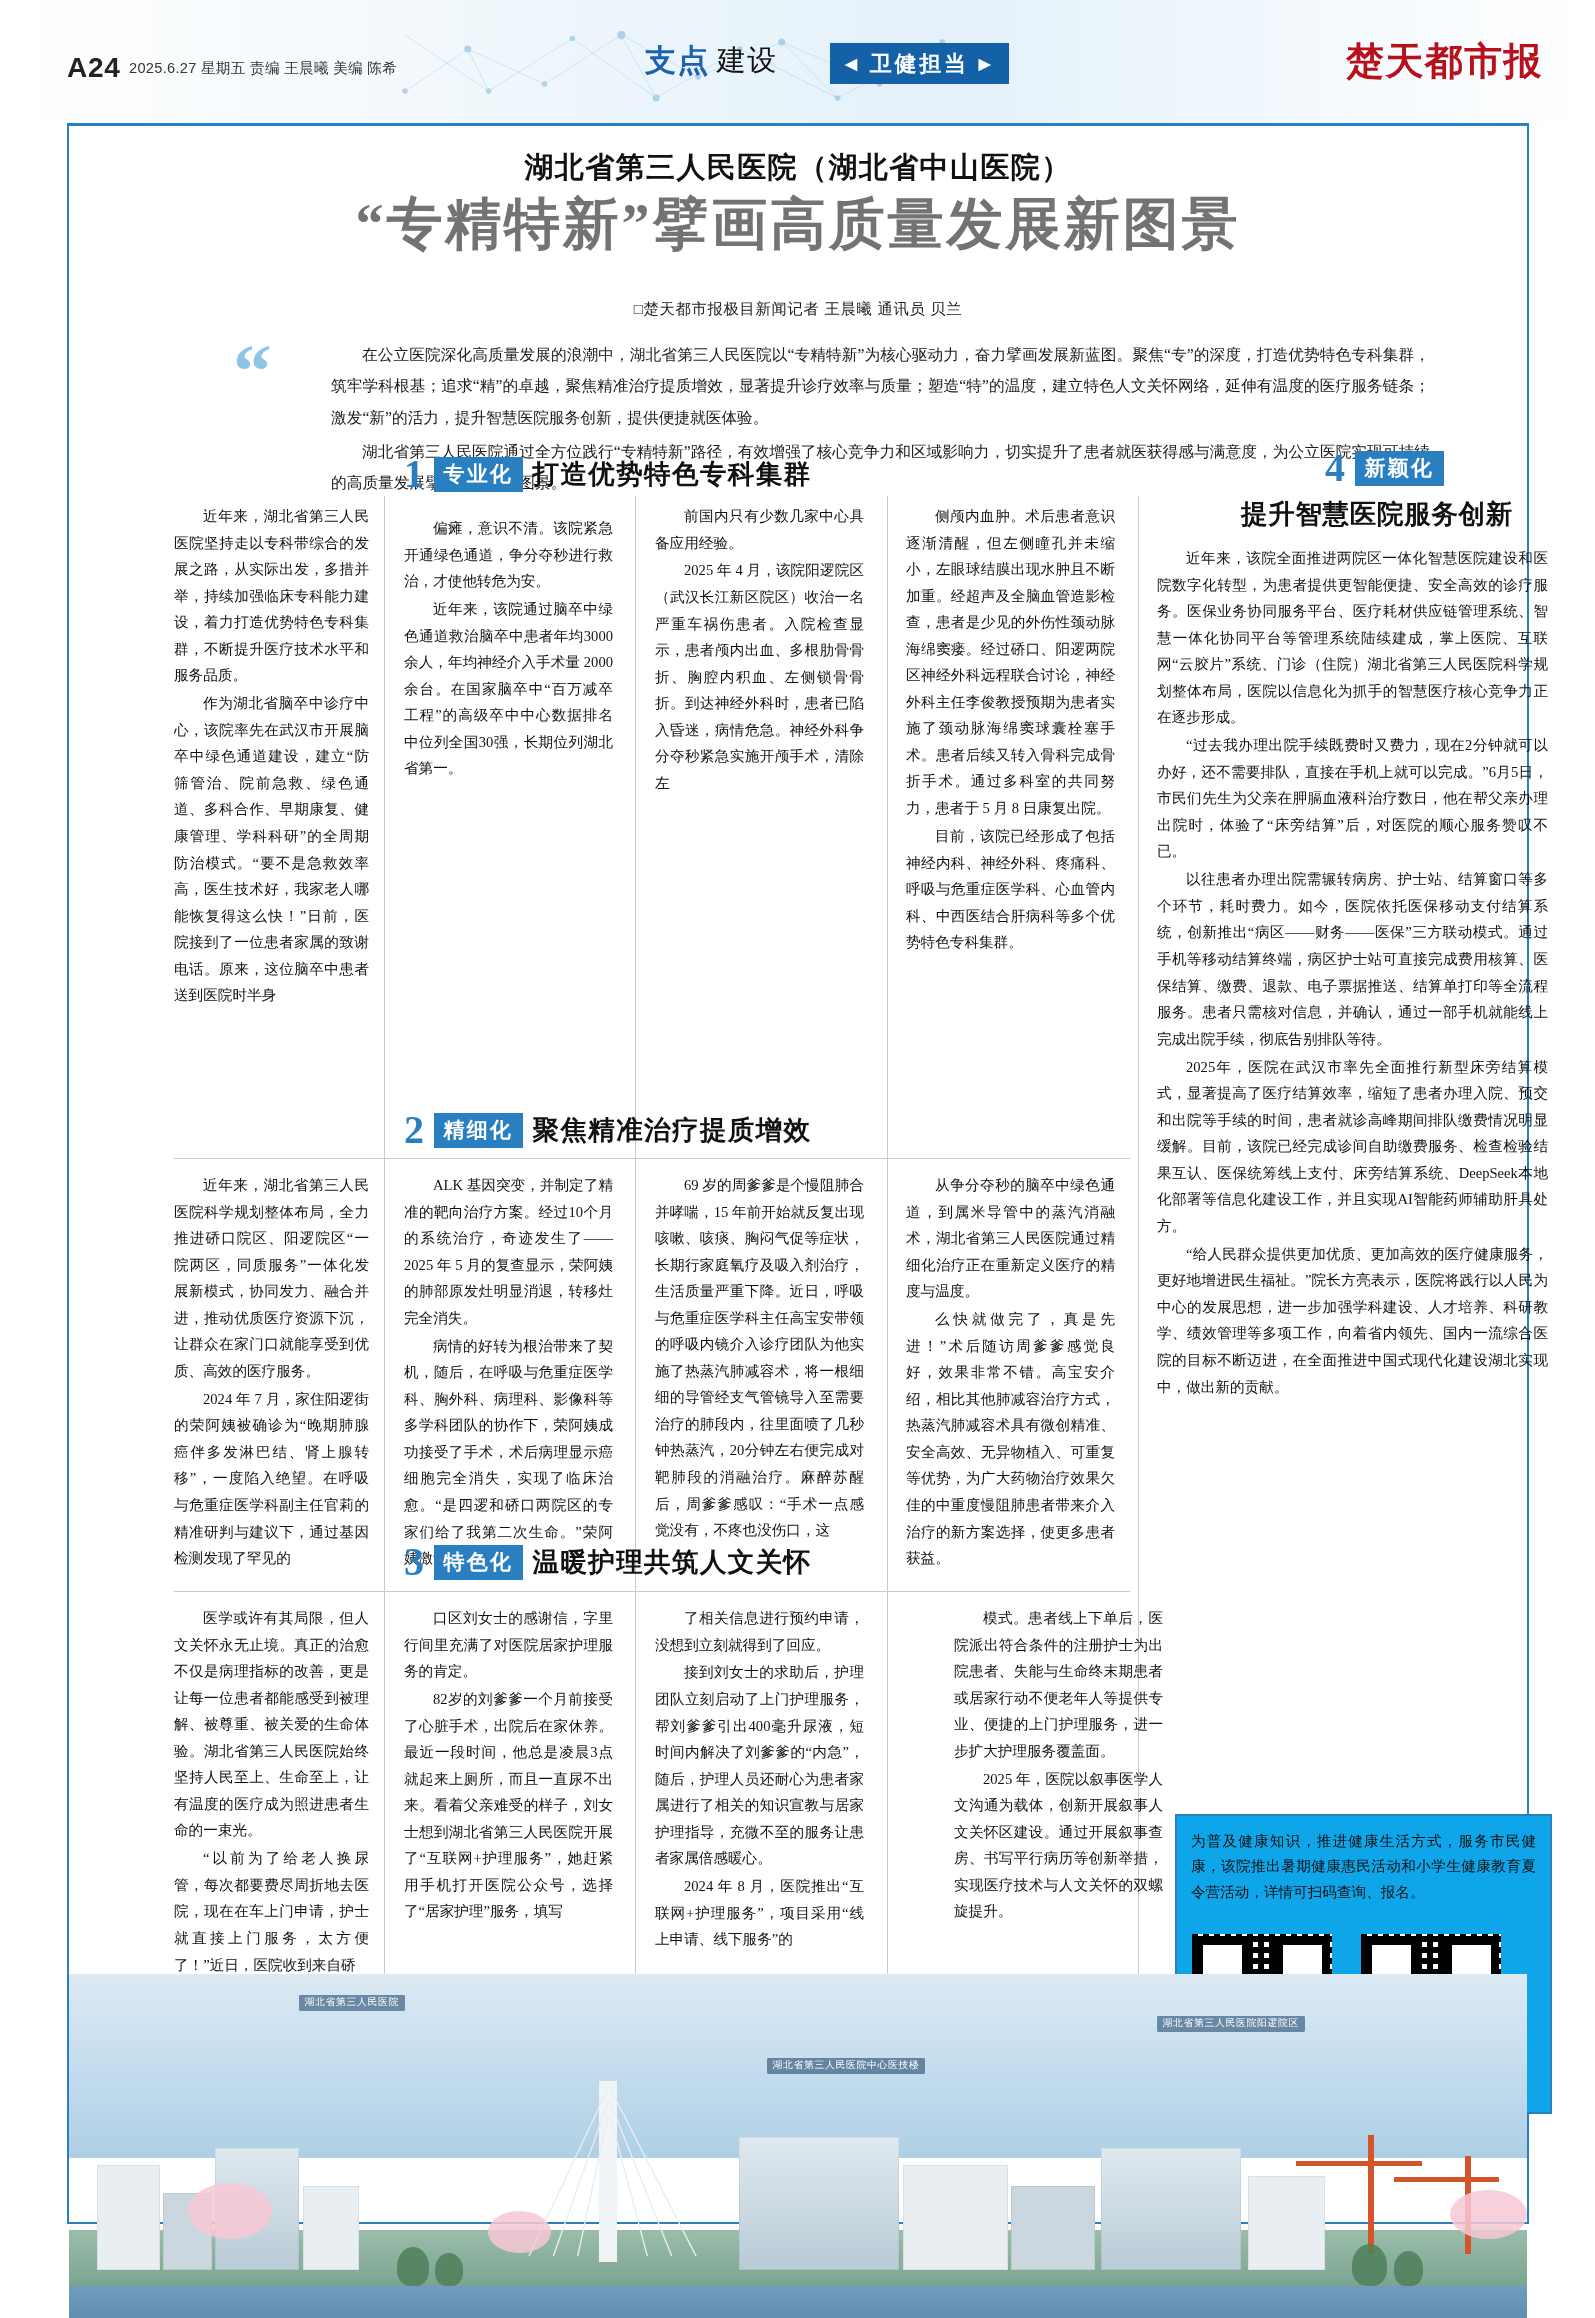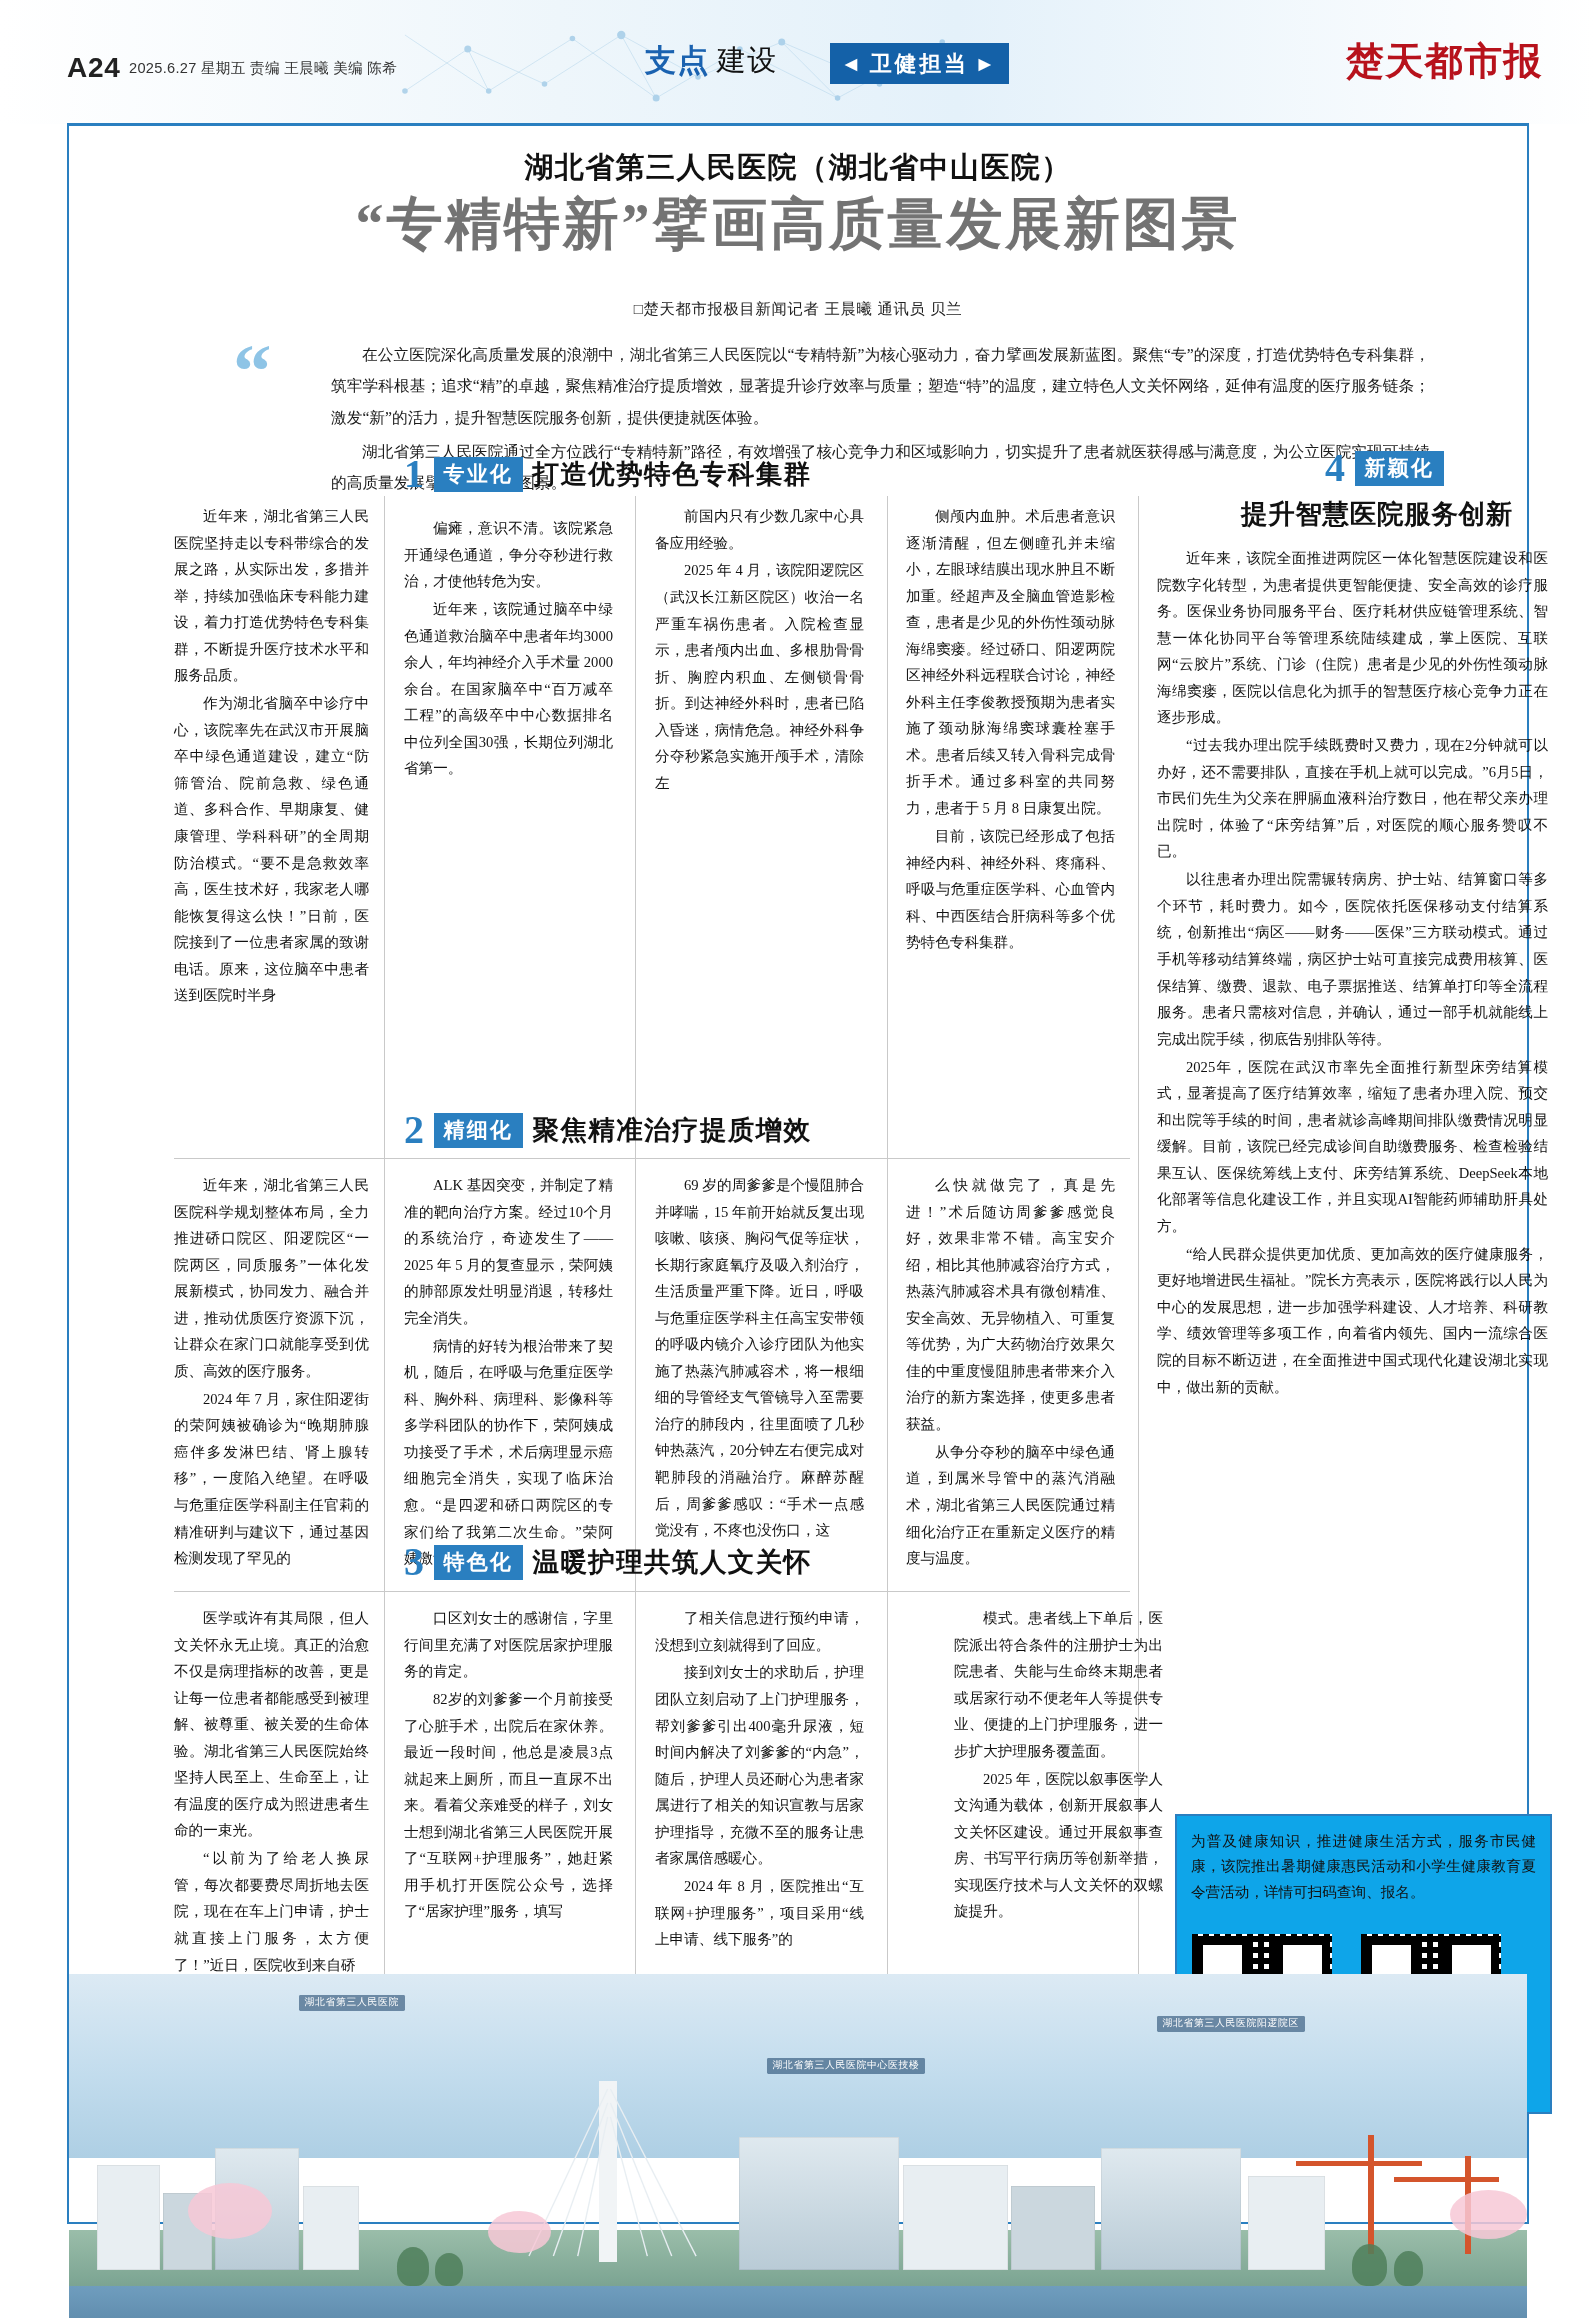--- a/index.html
+++ b/index.html
@@ -294,30 +294,30 @@
       <p>了相关信息进行预约申请，没想到立刻就得到了回应。</p>
       <p>接到刘女士的求助后，护理团队立刻启动了上门护理服务，帮刘爹爹引出400毫升尿液，短时间内解决了刘爹爹的“内急”，随后，护理人员还耐心为患者家属进行了相关的知识宣教与居家护理指导，充微不至的服务让患者家属倍感暖心。</p>
       <p>2024 年 8 月，医院推出“互联网+护理服务”，项目采用“线上申请、线下服务”的</p>
     </div>
 
     <div class="col" style="left:837px; top:377px; width:209px;">
       <p>侧颅内血肿。术后患者意识逐渐清醒，但左侧瞳孔并未缩小，左眼球结膜出现水肿且不断加重。经超声及全脑血管造影检查，患者是少见的外伤性颈动脉海绵窦瘘。经过硚口、阳逻两院区神经外科远程联合讨论，神经外科主任李俊教授预期为患者实施了颈动脉海绵窦球囊栓塞手术。患者后续又转入骨科完成骨折手术。通过多科室的共同努力，患者于 5 月 8 日康复出院。</p>
       <p>目前，该院已经形成了包括神经内科、神经外科、疼痛科、呼吸与危重症医学科、心血管内科、中西医结合肝病科等多个优势特色专科集群。</p>
     </div>
     <div class="col" style="left:837px; top:1046px; width:209px;">
+      <p>从争分夺秒的脑卒中绿色通道，到属米导管中的蒸汽消融术，湖北省第三人民医院通过精细化治疗正在重新定义医疗的精度与温度。</p>
       <p>么快就做完了，真是先进！”术后随访周爹爹感觉良好，效果非常不错。高宝安介绍，相比其他肺减容治疗方式，热蒸汽肺减容术具有微创精准、安全高效、无异物植入、可重复等优势，为广大药物治疗效果欠佳的中重度慢阻肺患者带来介入治疗的新方案选择，使更多患者获益。</p>
-      <p>从争分夺秒的脑卒中绿色通道，到属米导管中的蒸汽消融术，湖北省第三人民医院通过精细化治疗正在重新定义医疗的精度与温度。</p>
     </div>
     <div class="col" style="left:885px; top:1479px; width:209px;">
       <p>模式。患者线上下单后，医院派出符合条件的注册护士为出院患者、失能与生命终末期患者或居家行动不便老年人等提供专业、便捷的上门护理服务，进一步扩大护理服务覆盖面。</p>
       <p>2025 年，医院以叙事医学人文沟通为载体，创新开展叙事人文关怀区建设。通过开展叙事查房、书写平行病历等创新举措，实现医疗技术与人文关怀的双螺旋提升。</p>
     </div>
 
     <div class="col" style="left:1088px; top:419px; width:391px;">
-      <p>近年来，该院全面推进两院区一体化智慧医院建设和医院数字化转型，为患者提供更智能便捷、安全高效的诊疗服务。医保业务协同服务平台、医疗耗材供应链管理系统、智慧一体化协同平台等管理系统陆续建成，掌上医院、互联网“云胶片”系统、门诊（住院）患者是少见的外伤性颈动脉海绵窦瘘，医院以信息化为抓手的智慧医疗核心竞争力正在逐步形成。</p>
+      <p>近年来，该院全面推进两院区一体化智慧医院建设和医院数字化转型，为患者提供更智能便捷、安全高效的诊疗服务。医保业务协同服务平台、医疗耗材供应链管理系统、智慧一体化协同平台等管理系统陆续建成，掌上医院、互联网“云胶片”系统、门诊（住院）湖北省第三人民医院科学规划整体布局，医院以信息化为抓手的智慧医疗核心竞争力正在逐步形成。</p>
       <p>“过去我办理出院手续既费时又费力，现在2分钟就可以办好，还不需要排队，直接在手机上就可以完成。”6月5日，市民们先生为父亲在胛膈血液科治疗数日，他在帮父亲办理出院时，体验了“床旁结算”后，对医院的顺心服务赞叹不已。</p>
       <p>以往患者办理出院需辗转病房、护士站、结算窗口等多个环节，耗时费力。如今，医院依托医保移动支付结算系统，创新推出“病区——财务——医保”三方联动模式。通过手机等移动结算终端，病区护士站可直接完成费用核算、医保结算、缴费、退款、电子票据推送、结算单打印等全流程服务。患者只需核对信息，并确认，通过一部手机就能线上完成出院手续，彻底告别排队等待。</p>
       <p>2025年，医院在武汉市率先全面推行新型床旁结算模式，显著提高了医疗结算效率，缩短了患者办理入院、预交和出院等手续的时间，患者就诊高峰期间排队缴费情况明显缓解。目前，该院已经完成诊间自助缴费服务、检查检验结果互认、医保统筹线上支付、床旁结算系统、DeepSeek本地化部署等信息化建设工作，并且实现AI智能药师辅助肝具处方。</p>
       <p>“给人民群众提供更加优质、更加高效的医疗健康服务，更好地增进民生福祉。”院长方亮表示，医院将践行以人民为中心的发展思想，进一步加强学科建设、人才培养、科研教学、绩效管理等多项工作，向着省内领先、国内一流综合医院的目标不断迈进，在全面推进中国式现代化建设湖北实现中，做出新的贡献。</p>
     </div>
 
     <div class="sec" style="left:335px; top:984px;">
       <span class="num">2</span>
       <span class="tag">精细化</span>
       <span class="txt">聚焦精准治疗提质增效</span>

